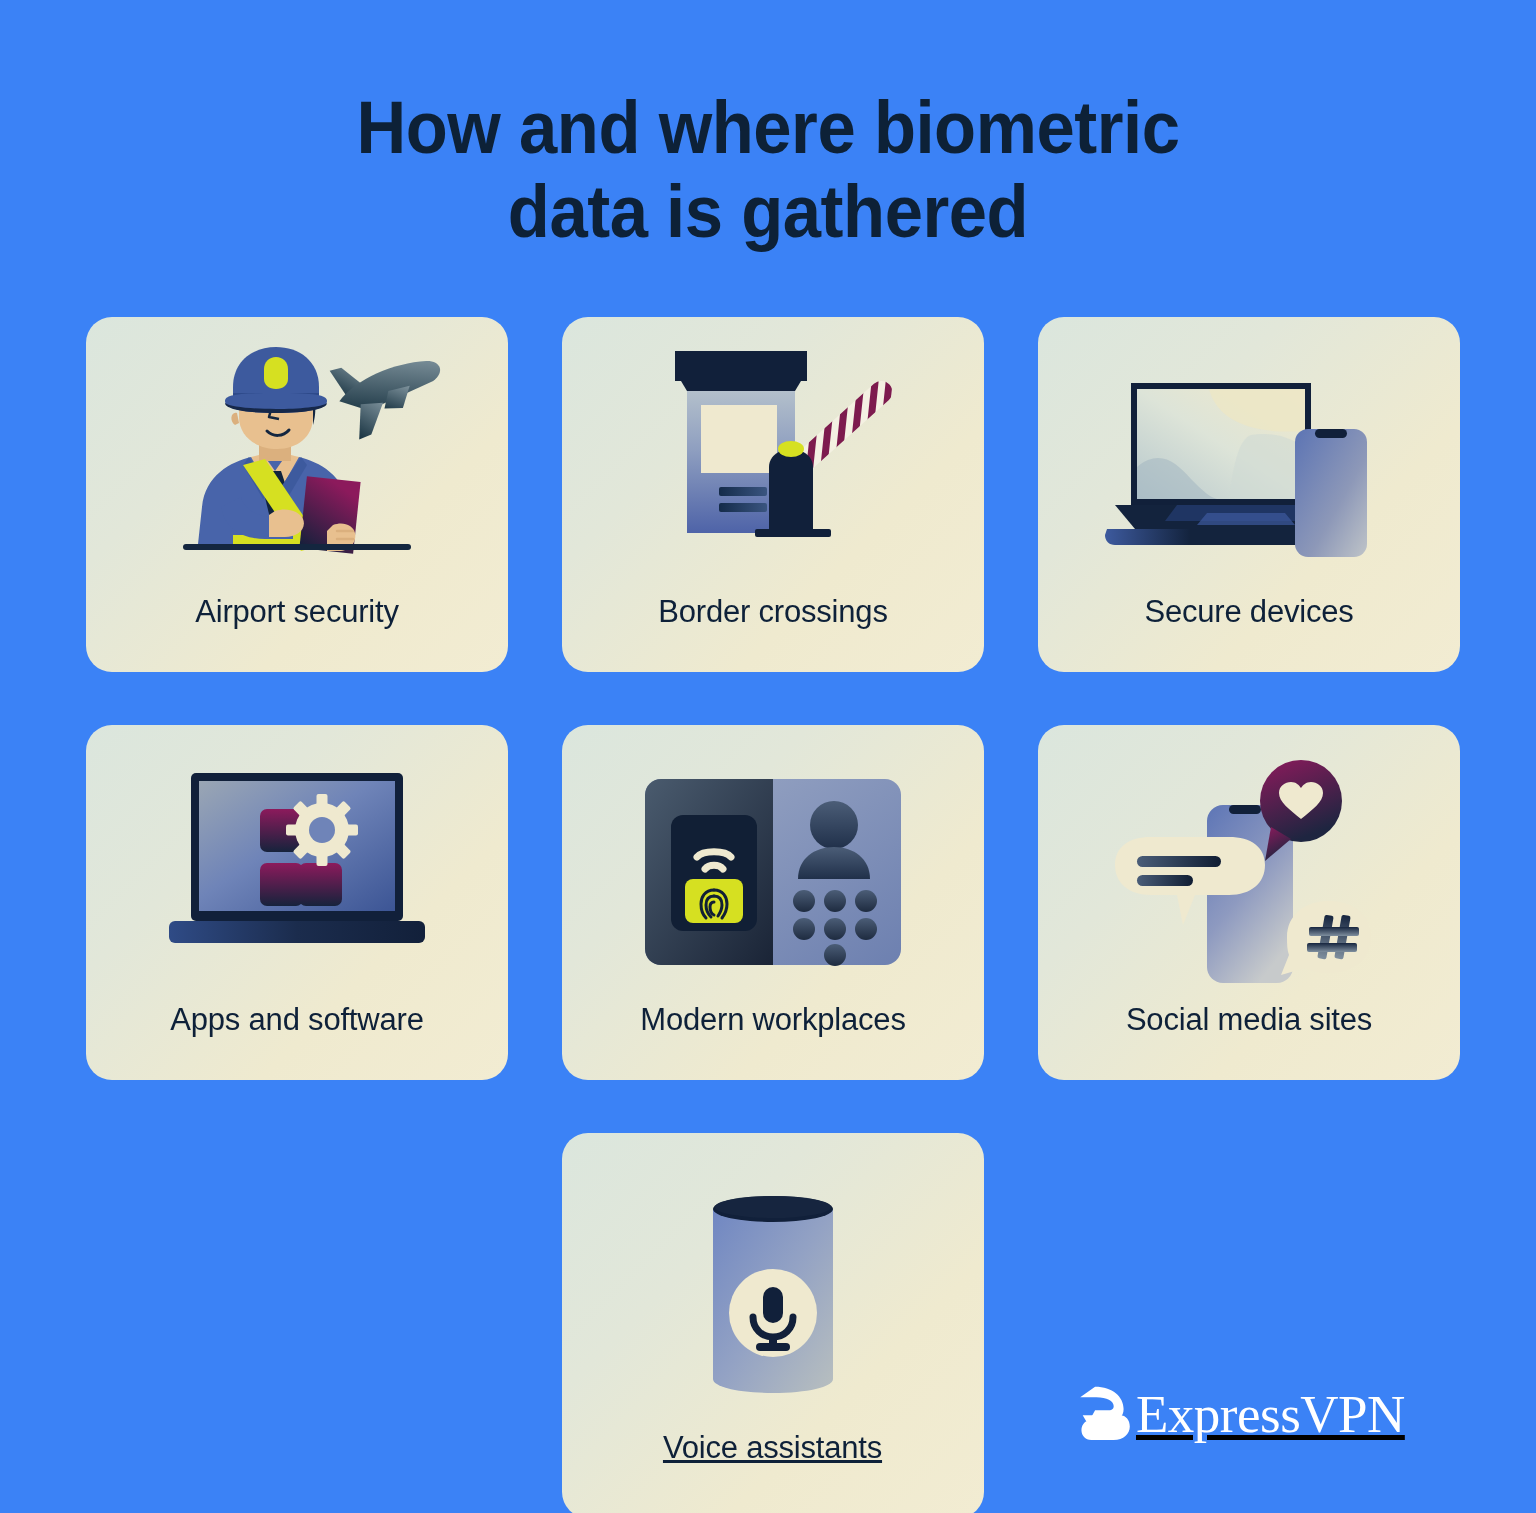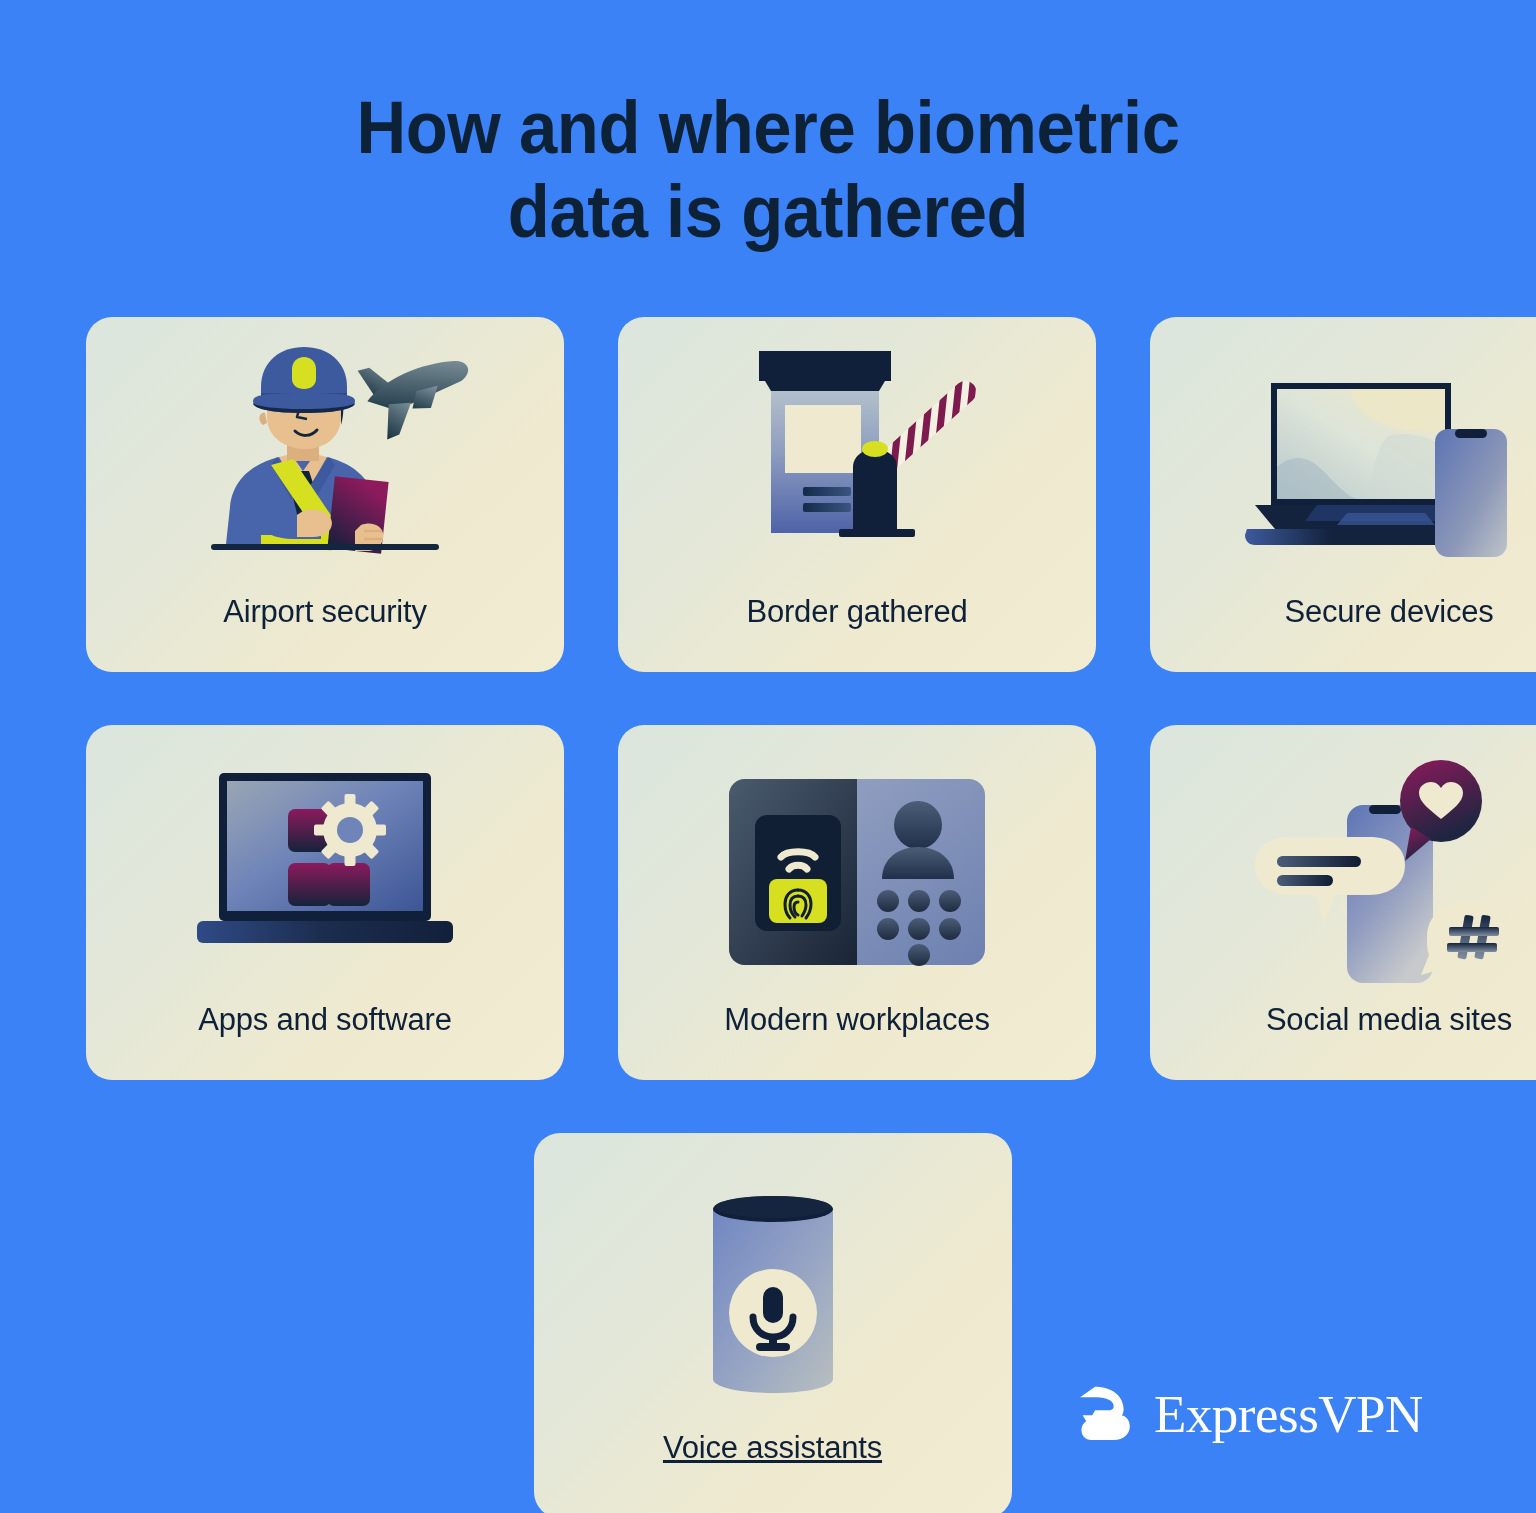--- a/index.html
+++ b/index.html
@@ -44,21 +44,21 @@
   }
   .row {
     display: flex;
     gap: 54px;
     margin-bottom: 53px;
   }
   .row.last { justify-content: center; }
 
   .card {
     position: relative;
-    width: 478px;
+    width: 422px;
     height: 355px;
     border-radius: 26px;
     background: linear-gradient(135deg, #dbe6dd 0%, #e2e7d9 32%, #efeacf 68%, #f2ecd2 100%);
     overflow: hidden;
     flex: 0 0 auto;
   }
   .card.tall { height: 385px; }
 
   .art {
     position: absolute;
@@ -83,21 +83,21 @@
   }
   .card.tall .label { bottom: 52px; text-decoration: underline; }
 
   
   .logo {
     position: absolute;
     left: 1074px;
     top: 1383px;
     display: flex;
     align-items: center;
-    gap: 18px;
+    text-decoration: underline;
   }
   .logo-mark { width: 62px; height: 62px; display:block; }
   .logo-text {
     font-family: "Liberation Serif", serif;
     font-size: 53px;
     color: #ffffff;
     letter-spacing: -0.5px;
     line-height: 1;
     white-space: nowrap;
   }
@@ -229,21 +229,21 @@
             </g>
 
             <path d="M146,128 C146,116 158,110 168,110 C178,110 190,116 190,128 L190,190 L146,190 Z" fill="#11203a"></path>
             <rect x="146" y="150" width="44" height="44" fill="#11203a"></rect>
 
             <ellipse cx="168" cy="110" rx="13" ry="8" fill="#d6e021"></ellipse>
 
             <rect x="132" y="190" width="76" height="8" rx="2" fill="#11203a"></rect>
           </svg>
         </div>
-        <div class="label">Border gathered</div>
+        <div class="label">Border crossings</div>
       </div>
 
       <div class="card">
         <div class="art">
           <svg width="300" height="250" viewBox="0 0 300 250">
             <defs>
               <linearGradient id="screenG" x1="0" y1="1" x2="1" y2="0">
                 <stop offset="0" stop-color="#b7c8cd"></stop>
                 <stop offset="0.5" stop-color="#dde4d8"></stop>
                 <stop offset="1" stop-color="#f0e9cb"></stop>

